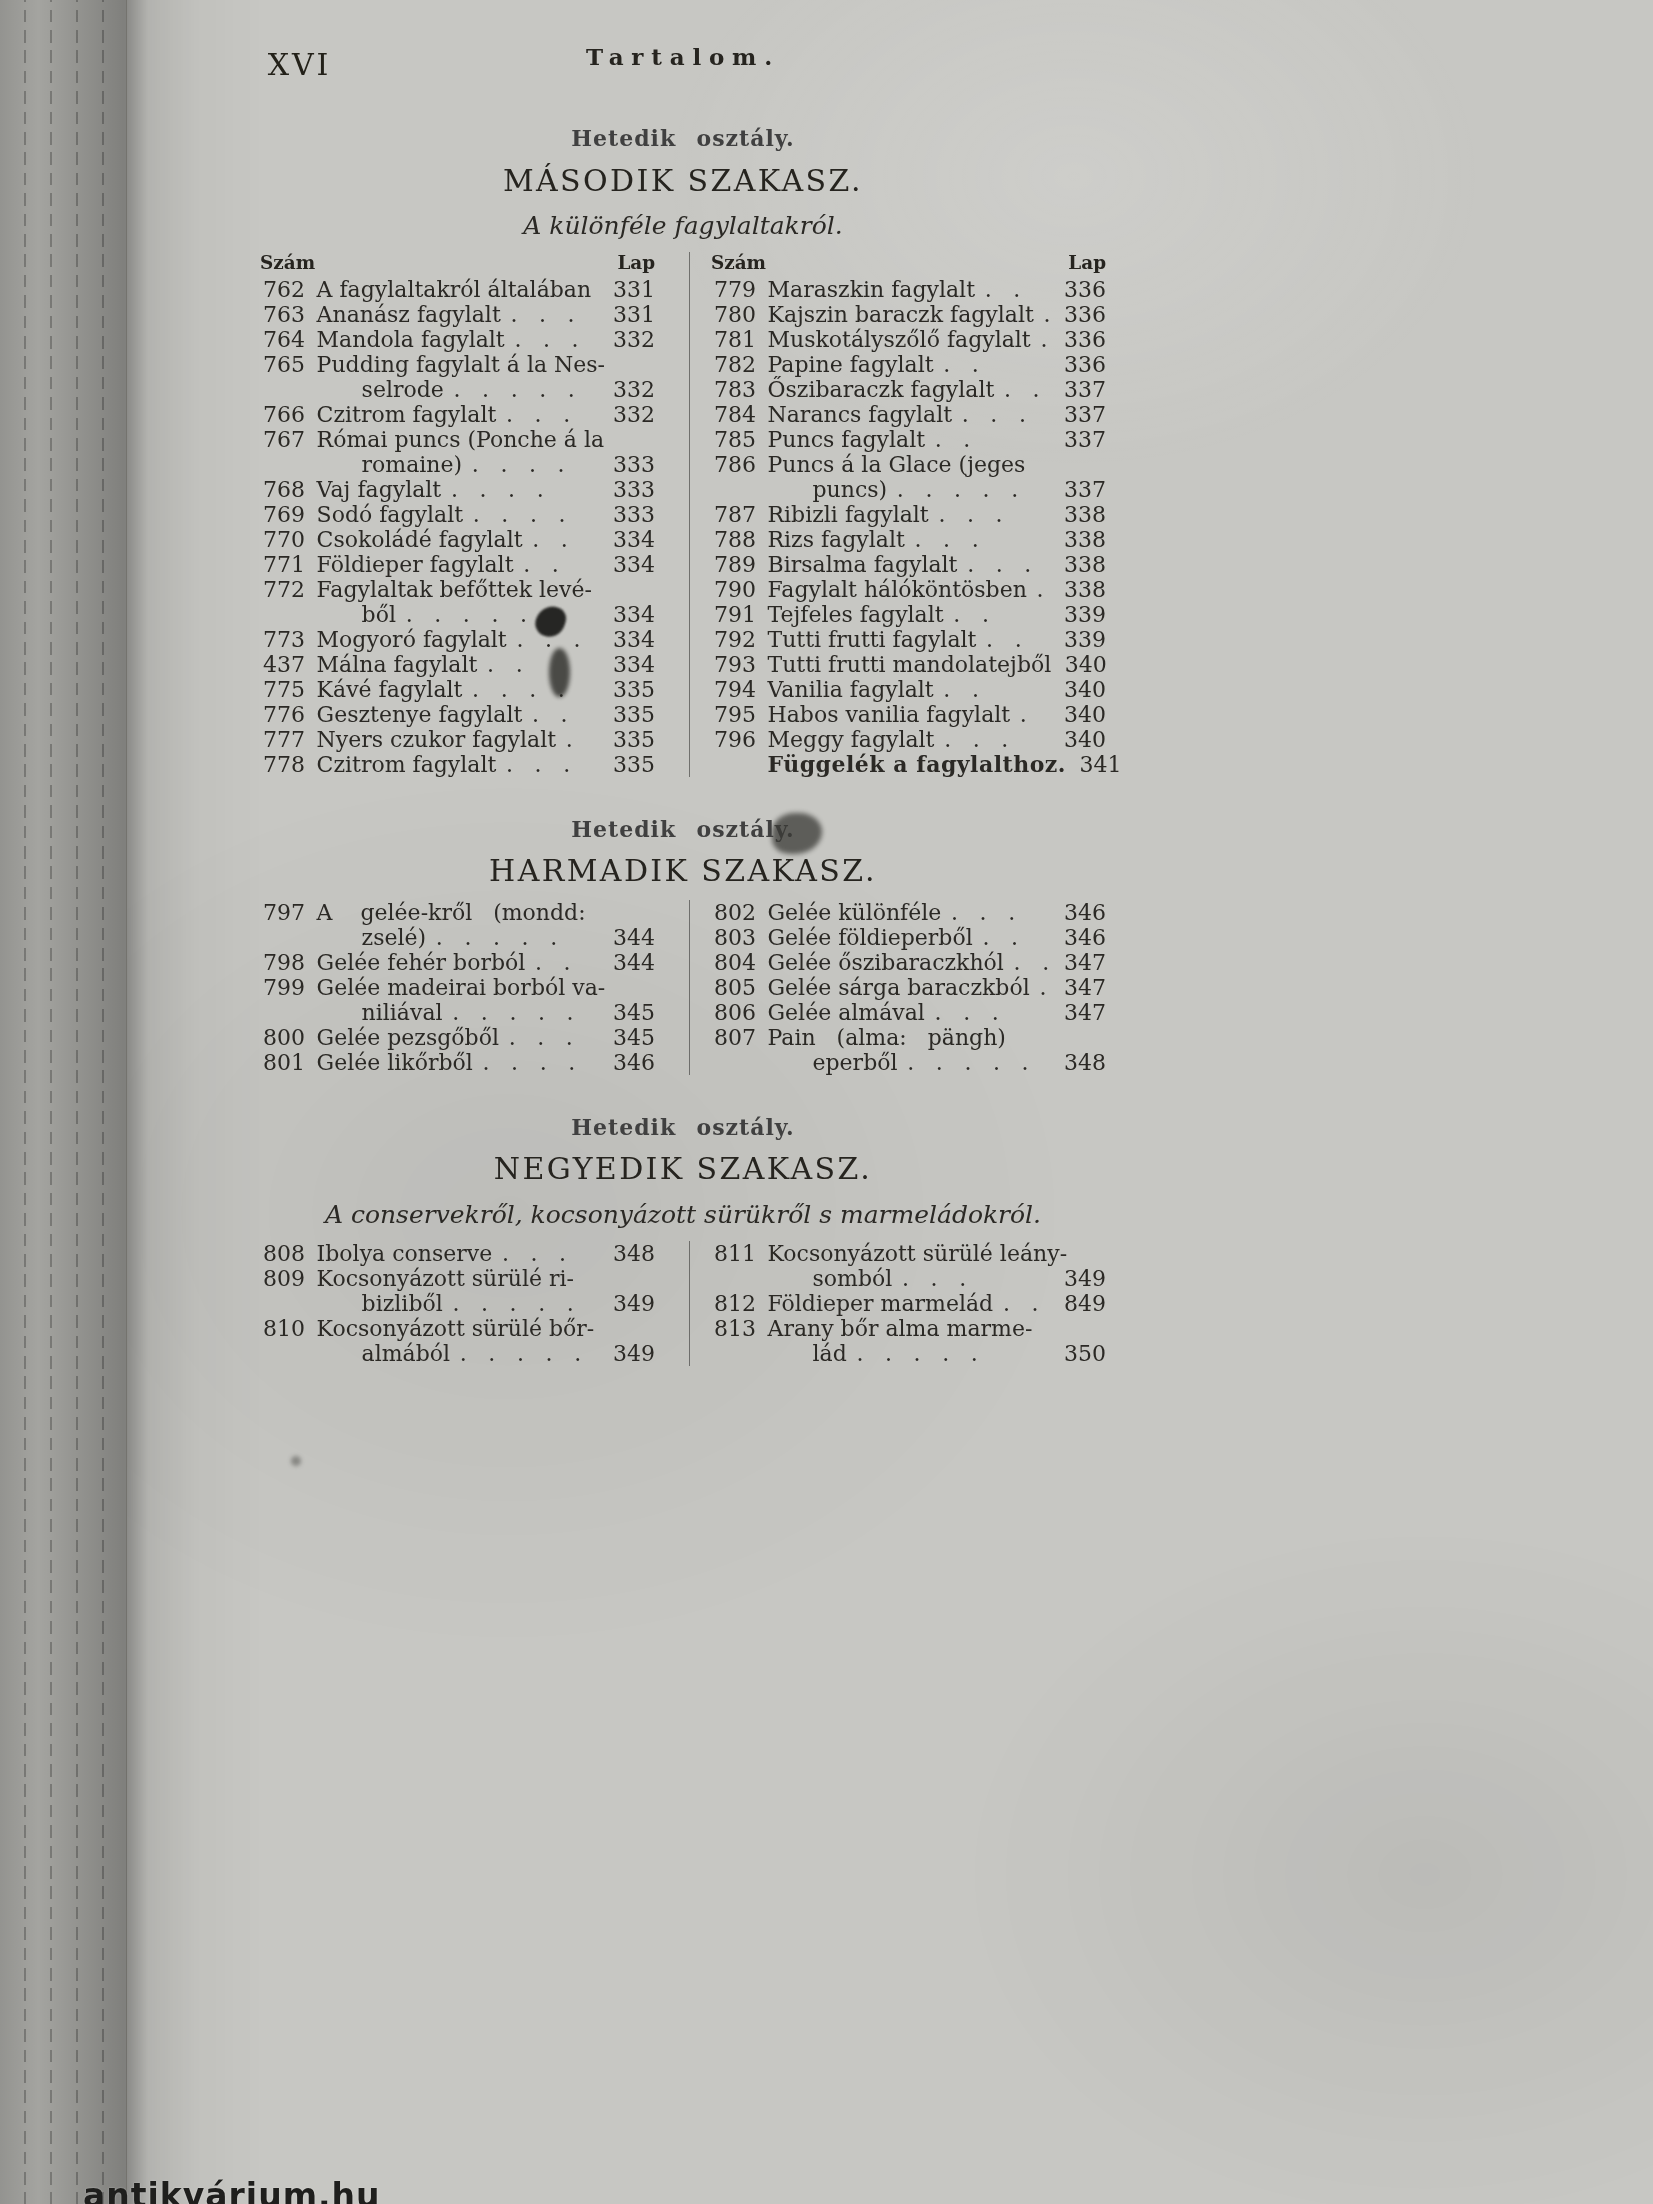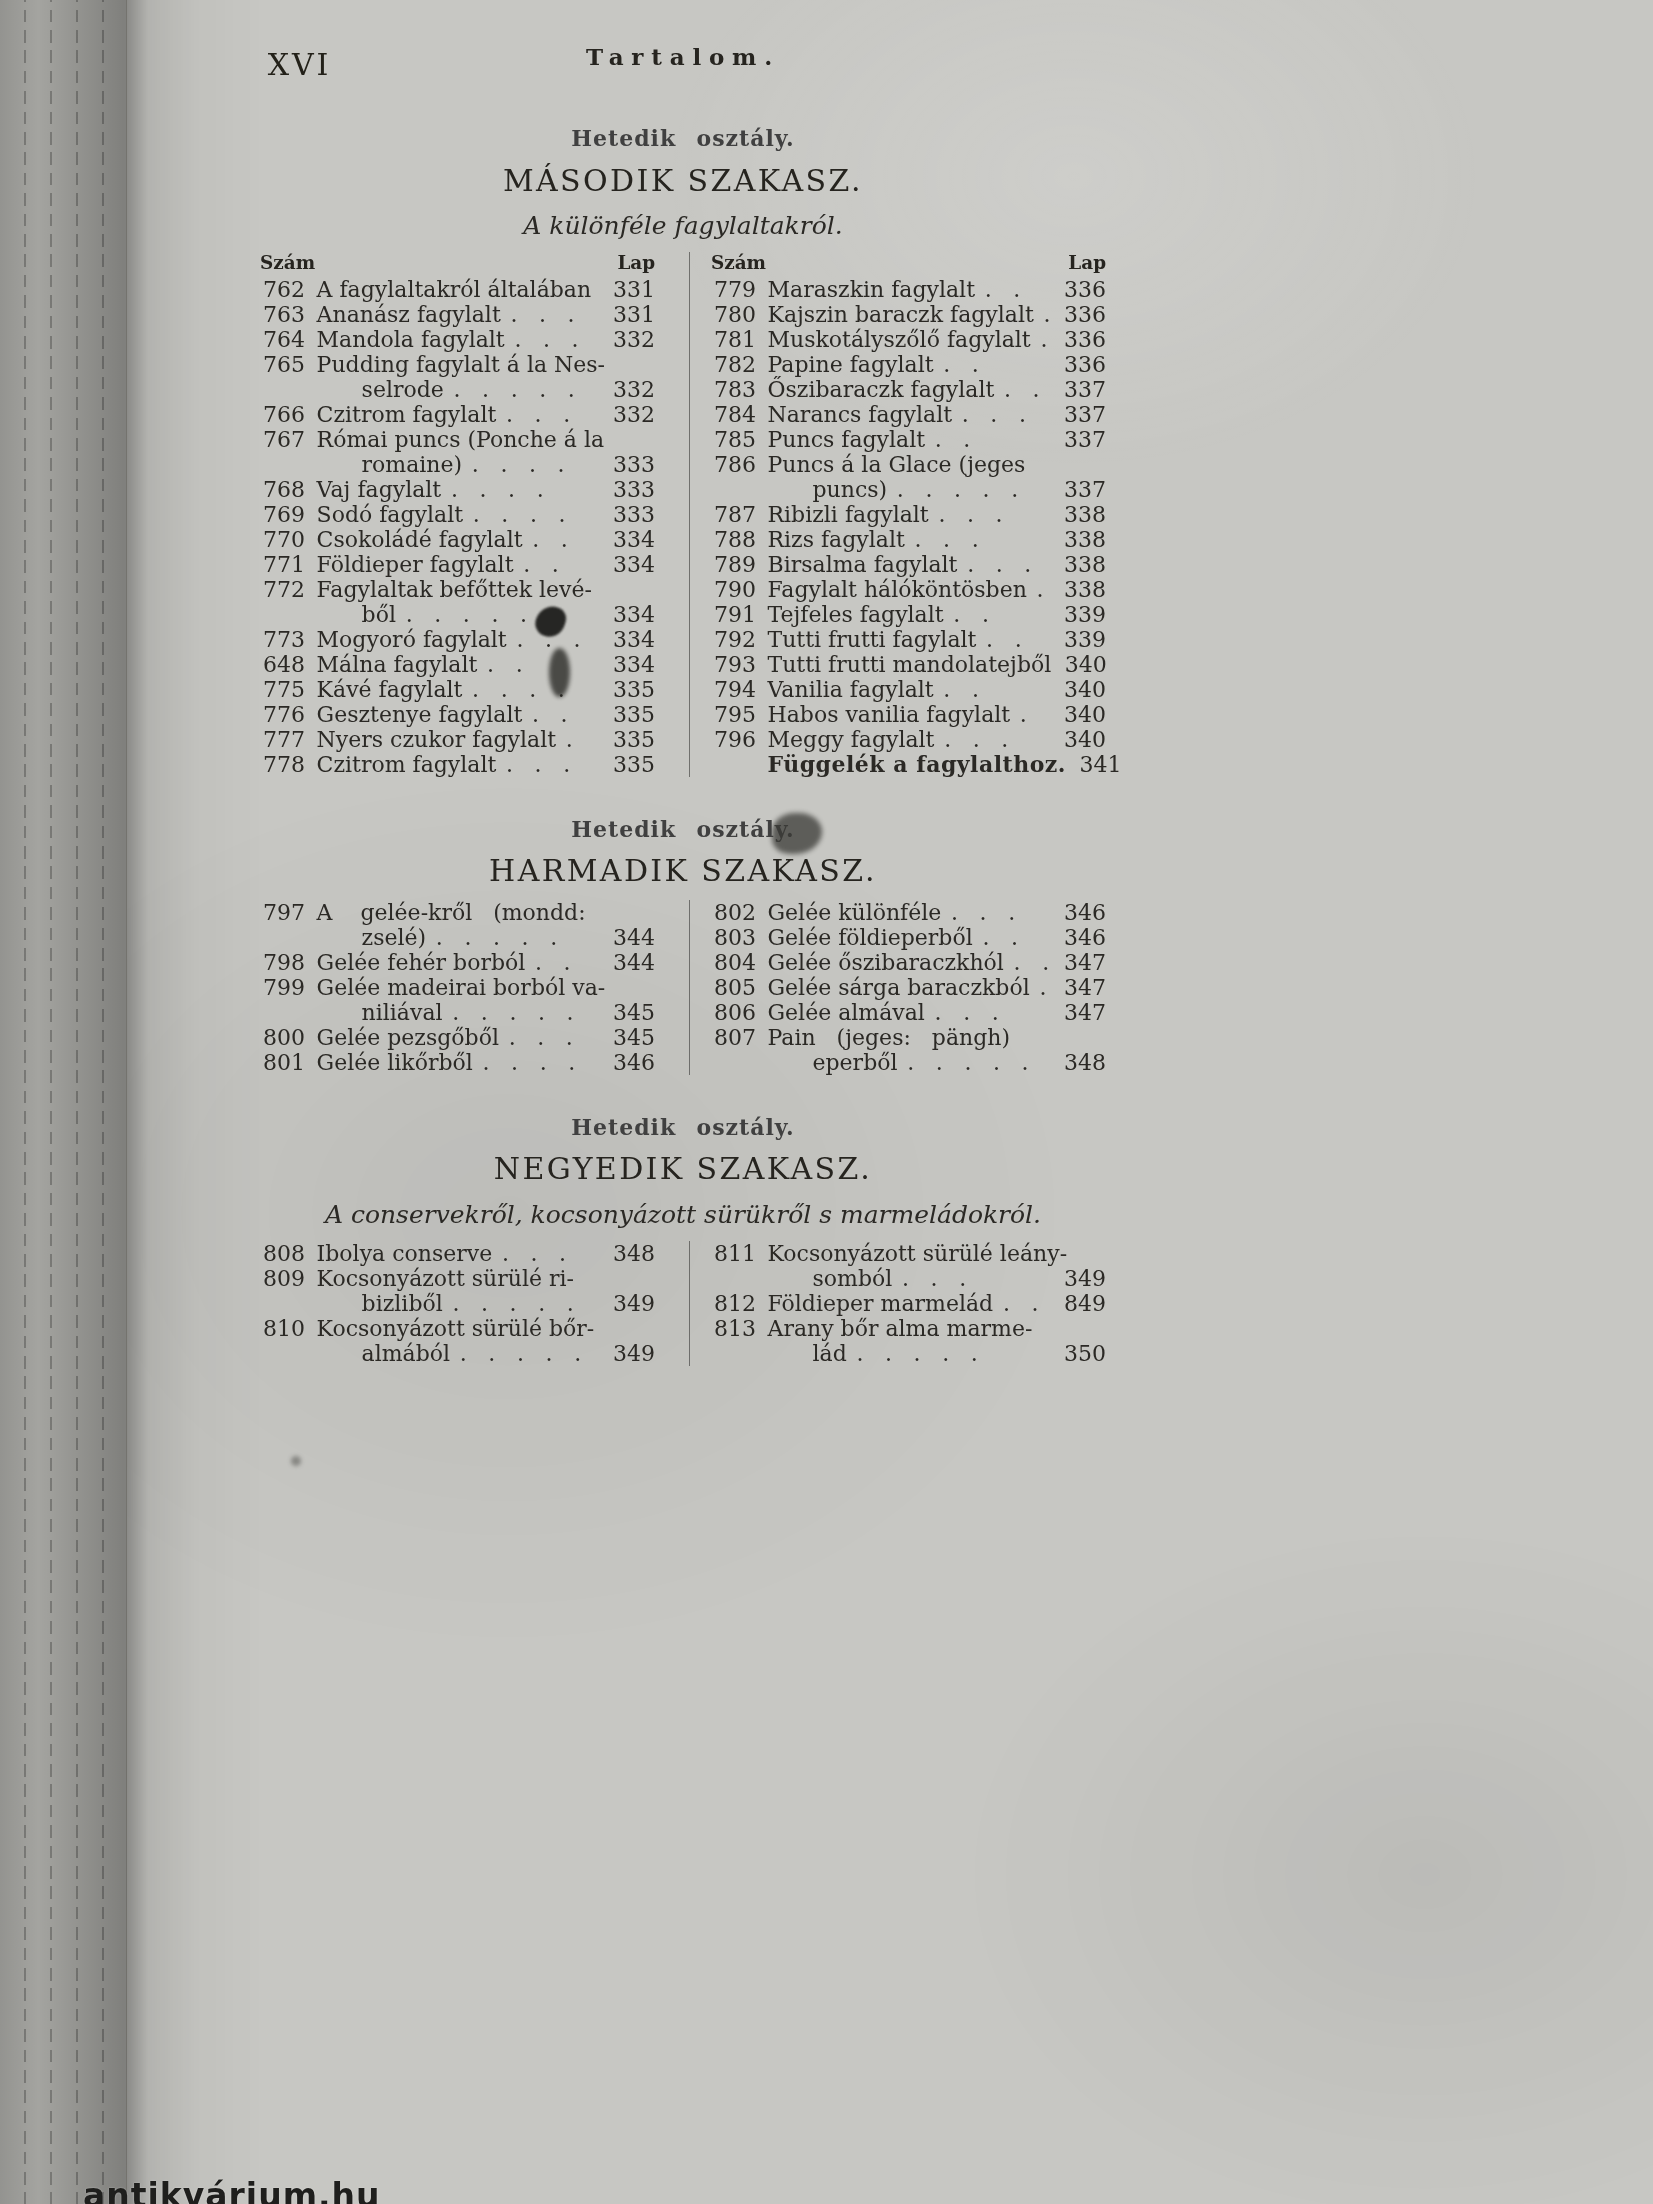--- a/index.html
+++ b/index.html
@@ -216,21 +216,21 @@
                 <span class="num">773</span>
                 <span class="body">
                   <span class="line">
                     <span class="t">Mogyoró fagylalt</span>
                     <span class="dots">. . .</span>
                     <span class="pg">334</span>
                   </span>
                 </span>
               </div>
               <div class="entry">
-                <span class="num">648</span>
+                <span class="num">437</span>
                 <span class="body">
                   <span class="line">
                     <span class="t">Málna fagylalt</span>
                     <span class="dots">. .</span>
                     <span class="pg">334</span>
                   </span>
                 </span>
               </div>
               <div class="entry">
                 <span class="num">775</span>
@@ -584,21 +584,21 @@
                     <span class="t">Gelée almával</span>
                     <span class="dots">. . .</span>
                     <span class="pg">347</span>
                   </span>
                 </span>
               </div>
               <div class="entry">
                 <span class="num">807</span>
                 <span class="body">
                   <span class="line">
-                    <span class="t">Pain   (jeges:   pängh)</span>
+                    <span class="t">Pain   (alma:   pängh)</span>
                   </span>
                   <span class="line">
                     <span class="t ind">eperből</span>
                     <span class="dots">. . . . .</span>
                     <span class="pg">348</span>
                   </span>
                 </span>
               </div>
             </div>
           </div>

